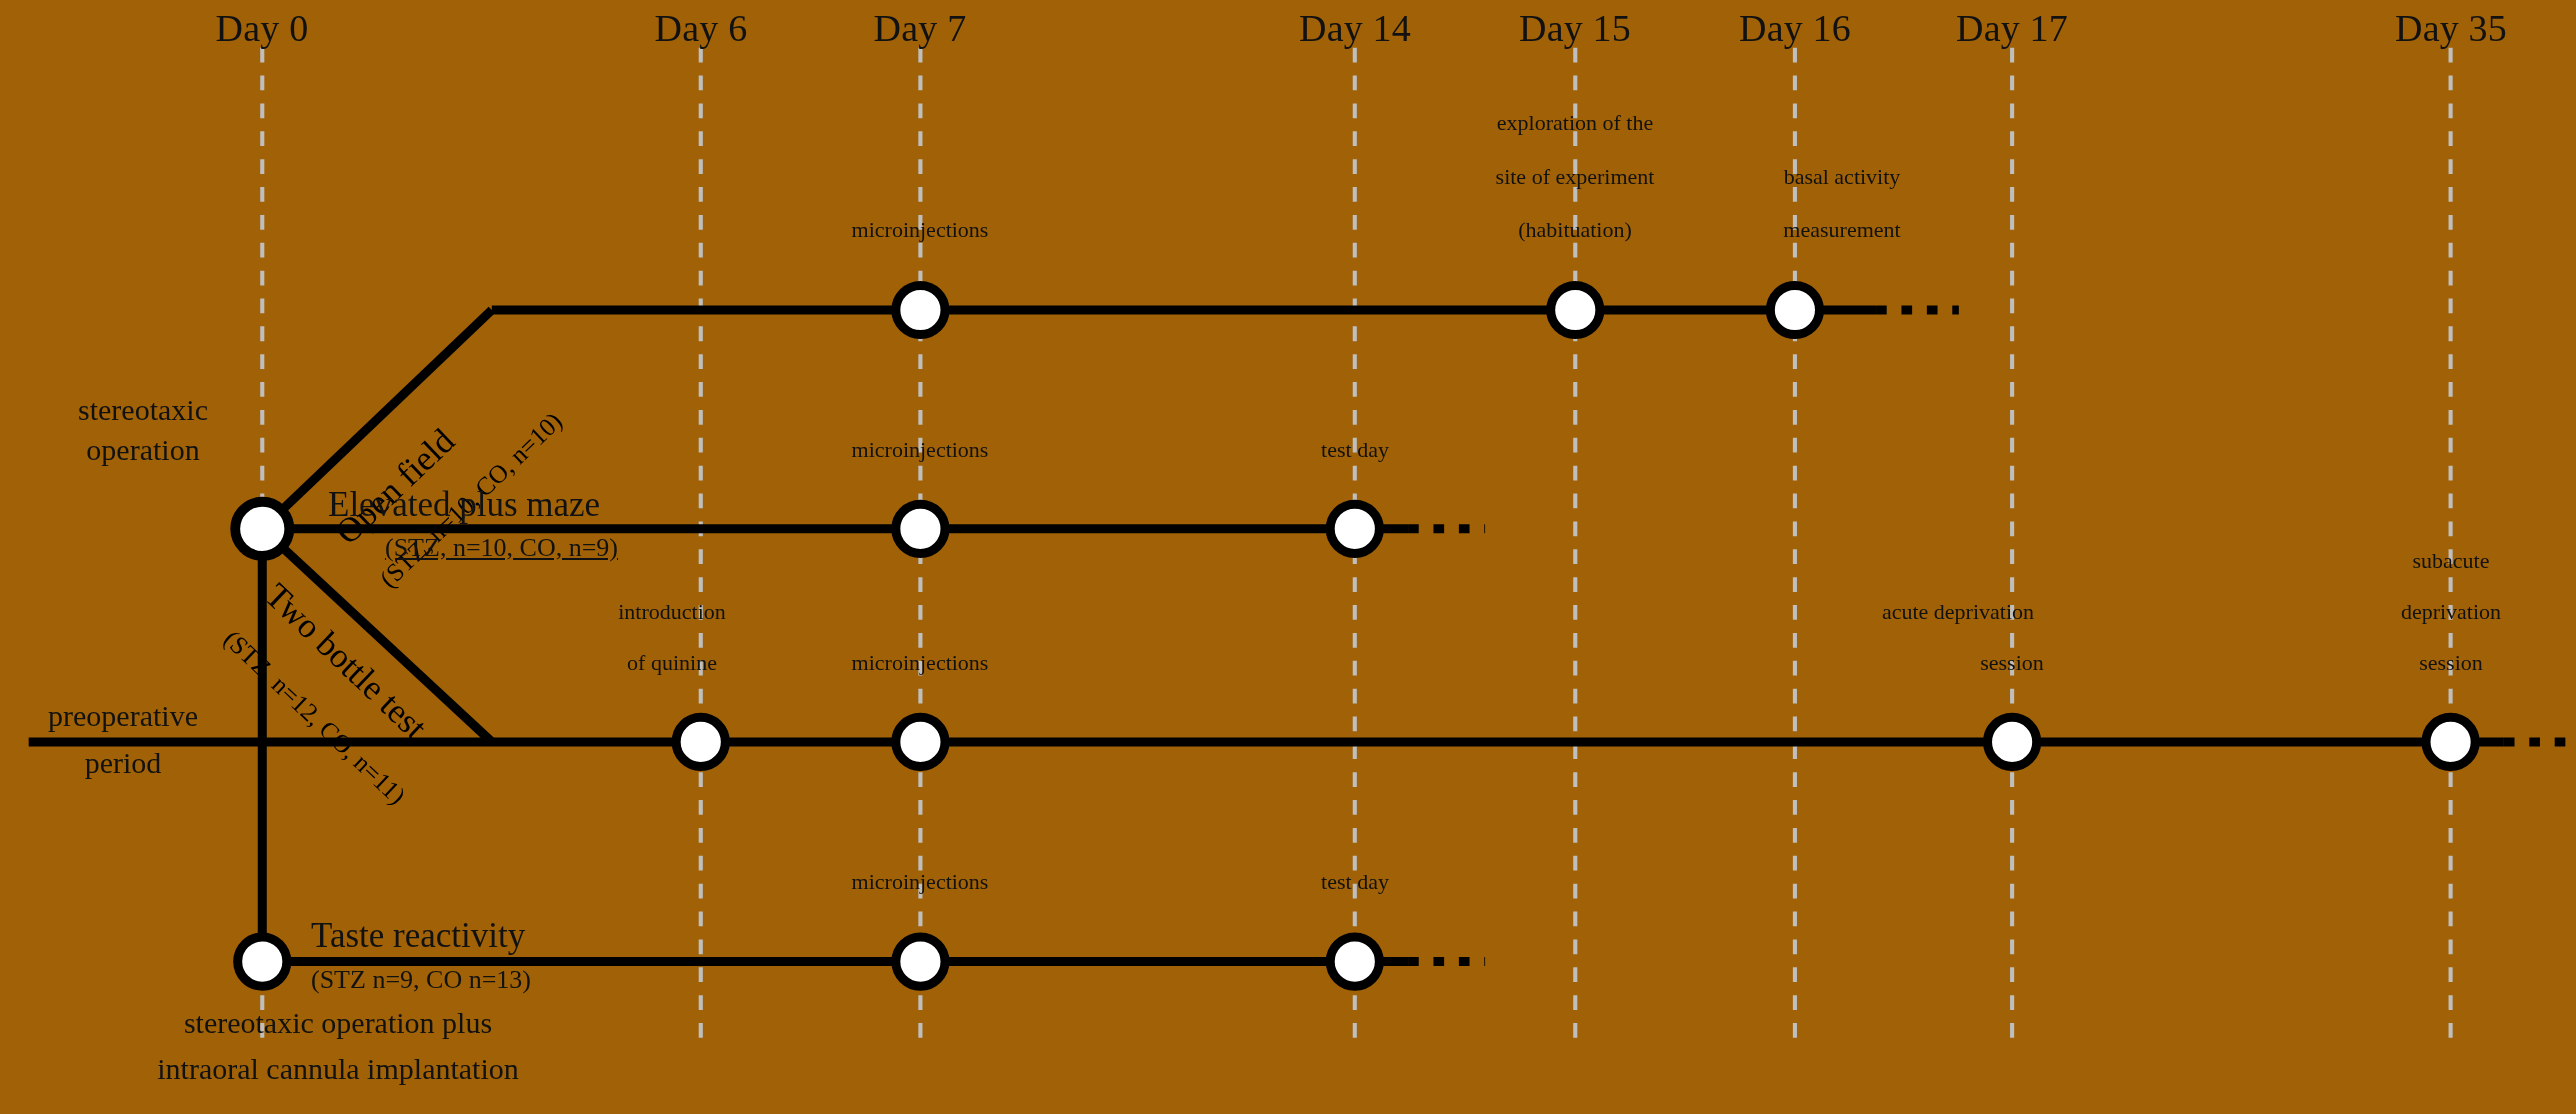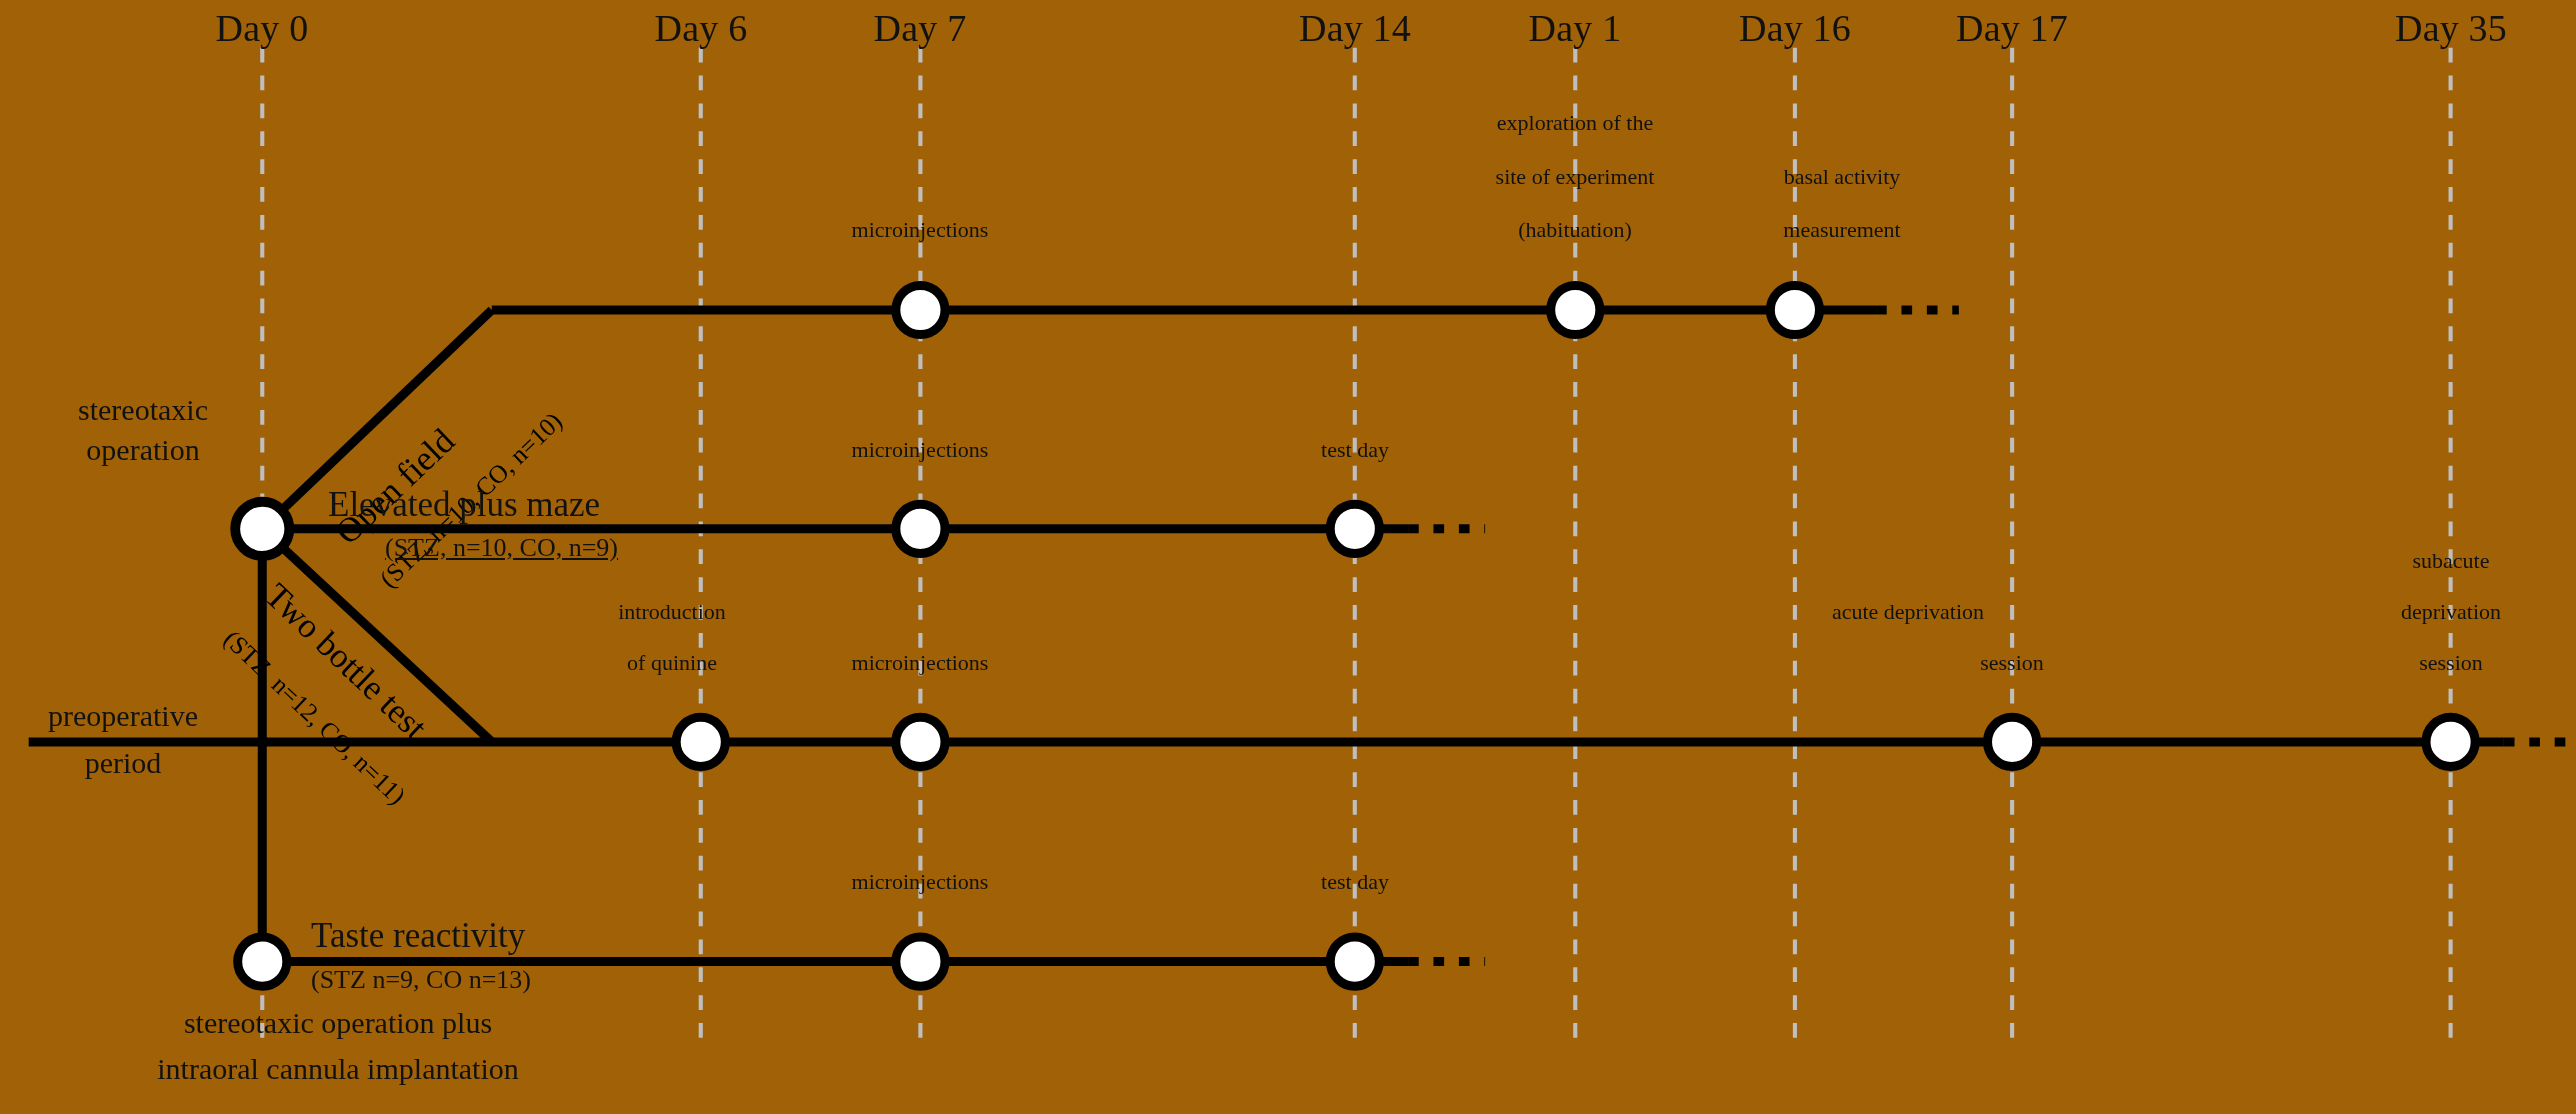--- a/index.html
+++ b/index.html
@@ -126,21 +126,21 @@
       <circle cx="1653" cy="1173" r="30" fill="#ffffff" stroke="#000000" stroke-width="11"></circle>
     </g>
 
     <circle cx="320" cy="645" r="33" fill="#ffffff" stroke="#000000" stroke-width="12"></circle>
   </svg>
 
   <div class="txt day-label c" style="left:262px;  top:6.6px;">Day 0</div>
   <div class="txt day-label c" style="left:701px;  top:6.6px;">Day 6</div>
   <div class="txt day-label c" style="left:920px; top:6.6px;">Day 7</div>
   <div class="txt day-label c" style="left:1355px; top:6.6px;">Day 14</div>
-  <div class="txt day-label c" style="left:1575px; top:6.6px;">Day 1</div>
+  <div class="txt day-label c" style="left:1575px; top:6.6px;">Day 15</div>
   <div class="txt day-label c" style="left:1795px; top:6.6px;">Day 16</div>
   <div class="txt day-label c" style="left:2012px; top:6.6px;">Day 17</div>
   <div class="txt day-label c" style="left:2451px; top:6.6px;">Day 35</div>
 
   <div class="txt side-label c" style="left:143px; top:393px;">stereotaxic</div>
   <div class="txt side-label c" style="left:143px; top:433px;">operation</div>
 
   <div class="txt side-label c" style="left:123px; top:699px;">preoperative</div>
   <div class="txt side-label c" style="left:123px; top:746px;">period</div>
 
@@ -172,21 +172,21 @@
   <div class="txt event-label c" style="left:1842px; top:165px;">basal activity</div>
   <div class="txt event-label c" style="left:1842px; top:218px;">measurement</div>
 
   <div class="txt event-label c" style="left:920px; top:438px;">microinjections</div>
   <div class="txt event-label c" style="left:1355px; top:438px;">test day</div>
 
   <div class="txt event-label c" style="left:672px;  top:600px;">introduction</div>
   <div class="txt event-label c" style="left:672px;  top:651px;">of quinine</div>
   <div class="txt event-label c" style="left:920px; top:651px;">microinjections</div>
 
-  <div class="txt event-label c" style="left:1908px; top:600px;text-align:center;">acute deprivation</div>
+  <div class="txt event-label c" style="left:1958px; top:600px;text-align:center;">acute deprivation</div>
   <div class="txt event-label c" style="left:2012px; top:651px;">session</div>
 
   <div class="txt event-label c" style="left:2451px; top:549px;">subacute</div>
   <div class="txt event-label c" style="left:2451px; top:600px;">deprivation</div>
   <div class="txt event-label c" style="left:2451px; top:651px;">session</div>
 
   <div class="txt event-label c" style="left:920px; top:870px;">microinjections</div>
   <div class="txt event-label c" style="left:1355px; top:870px;">test day</div>
 
 </div>

